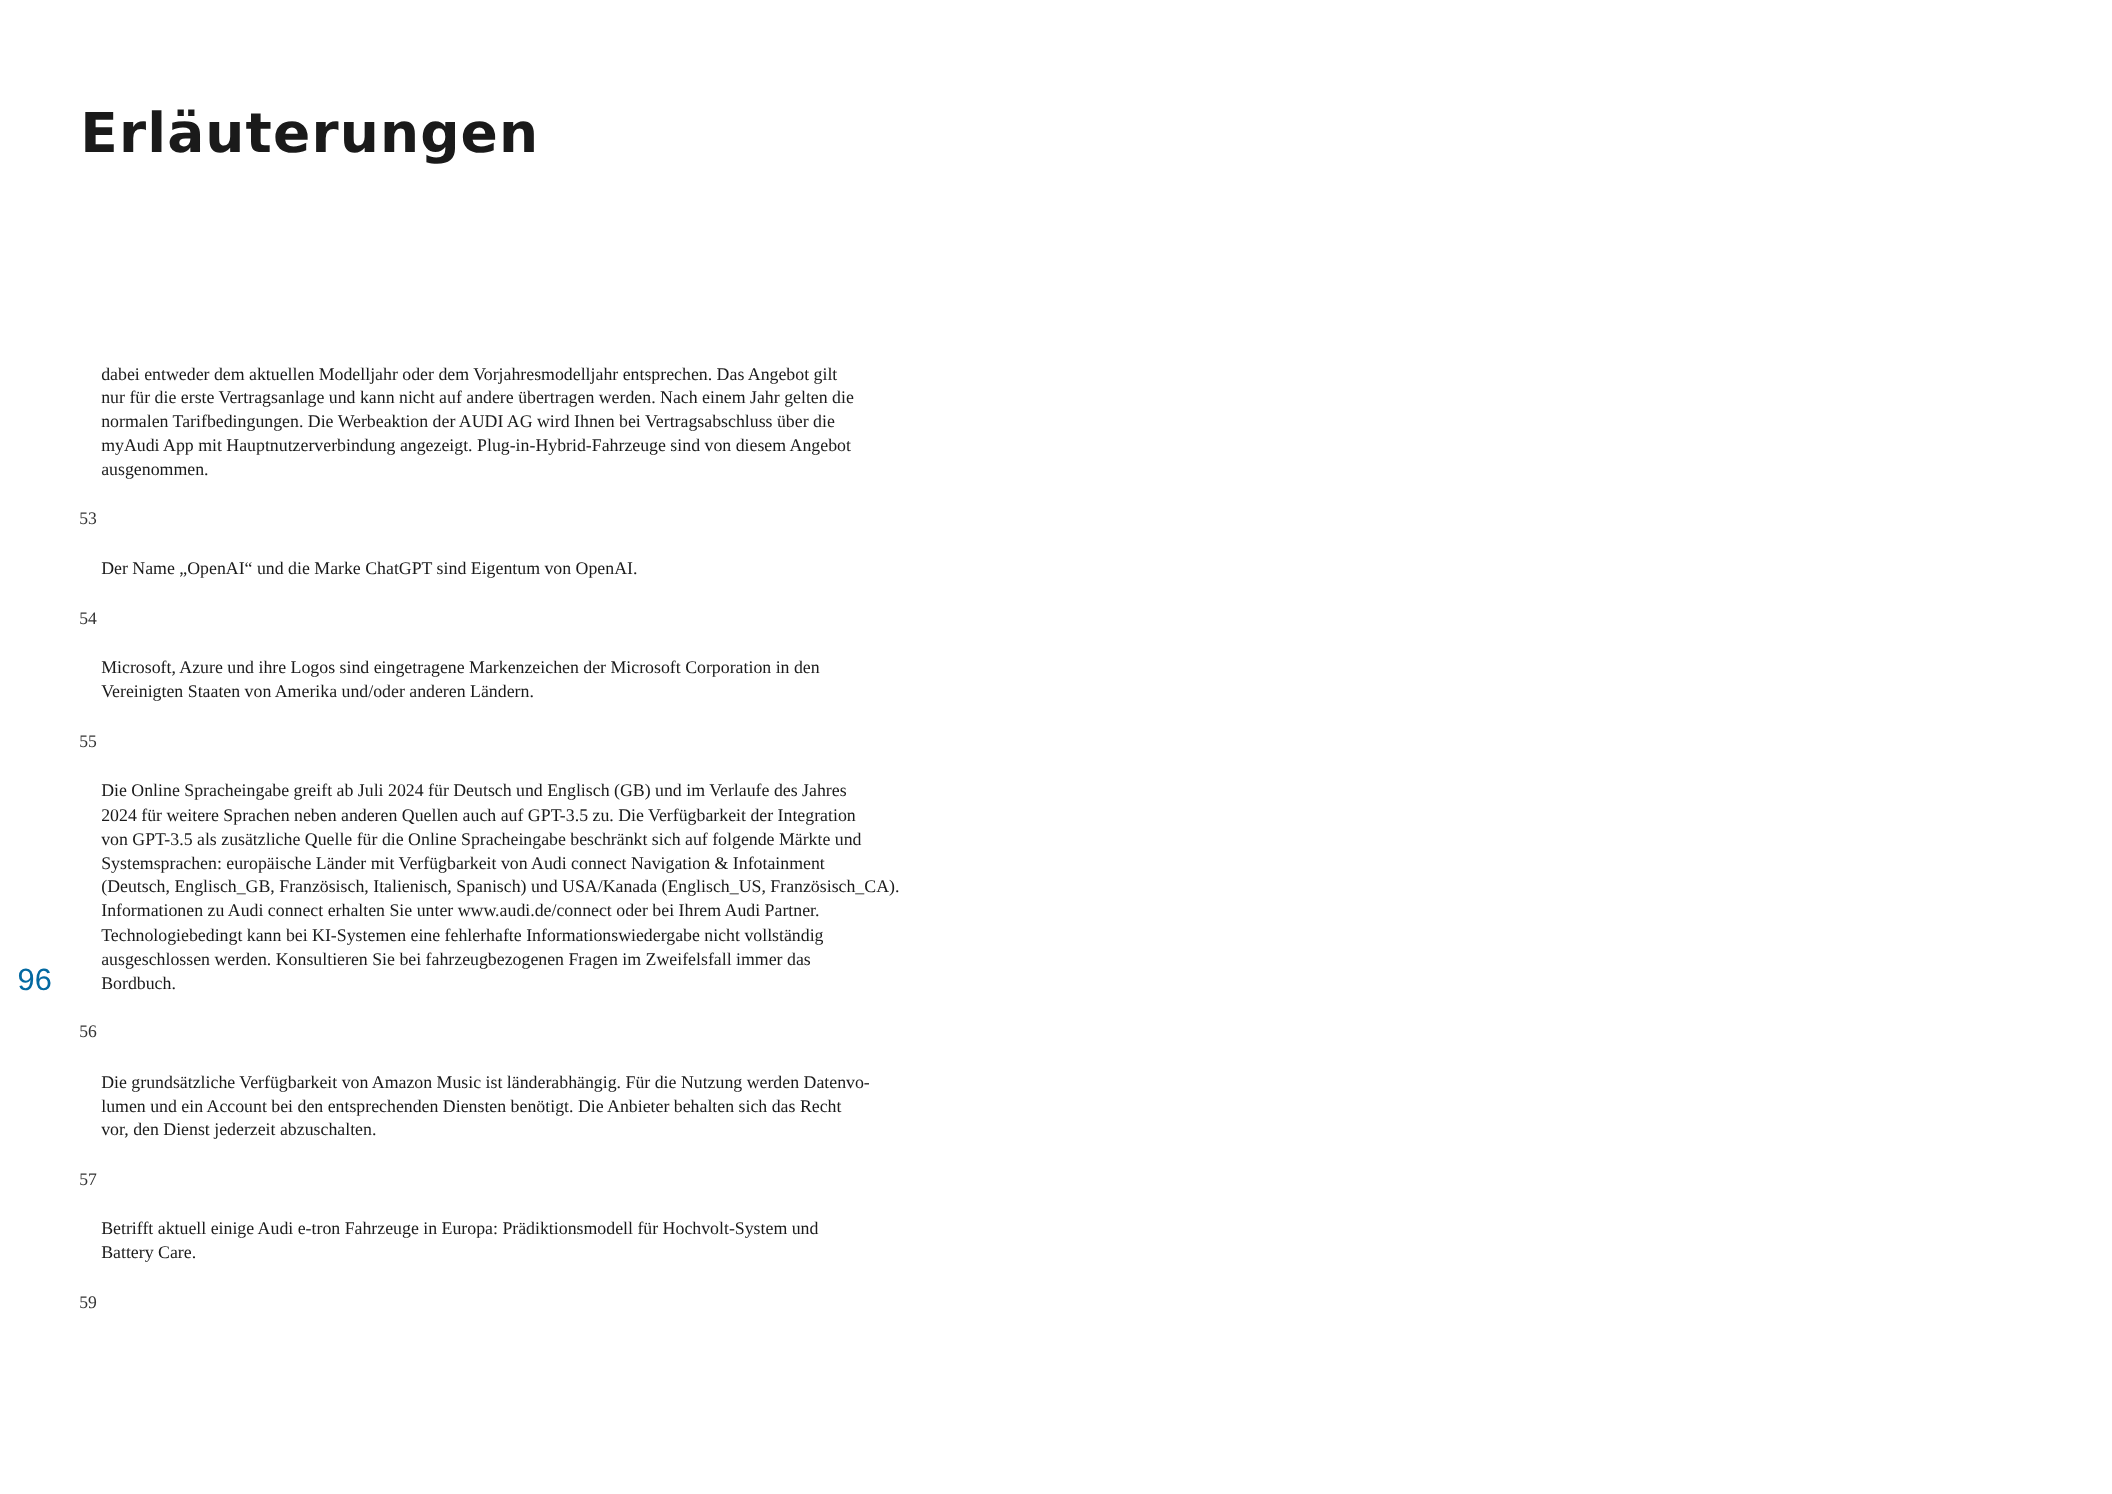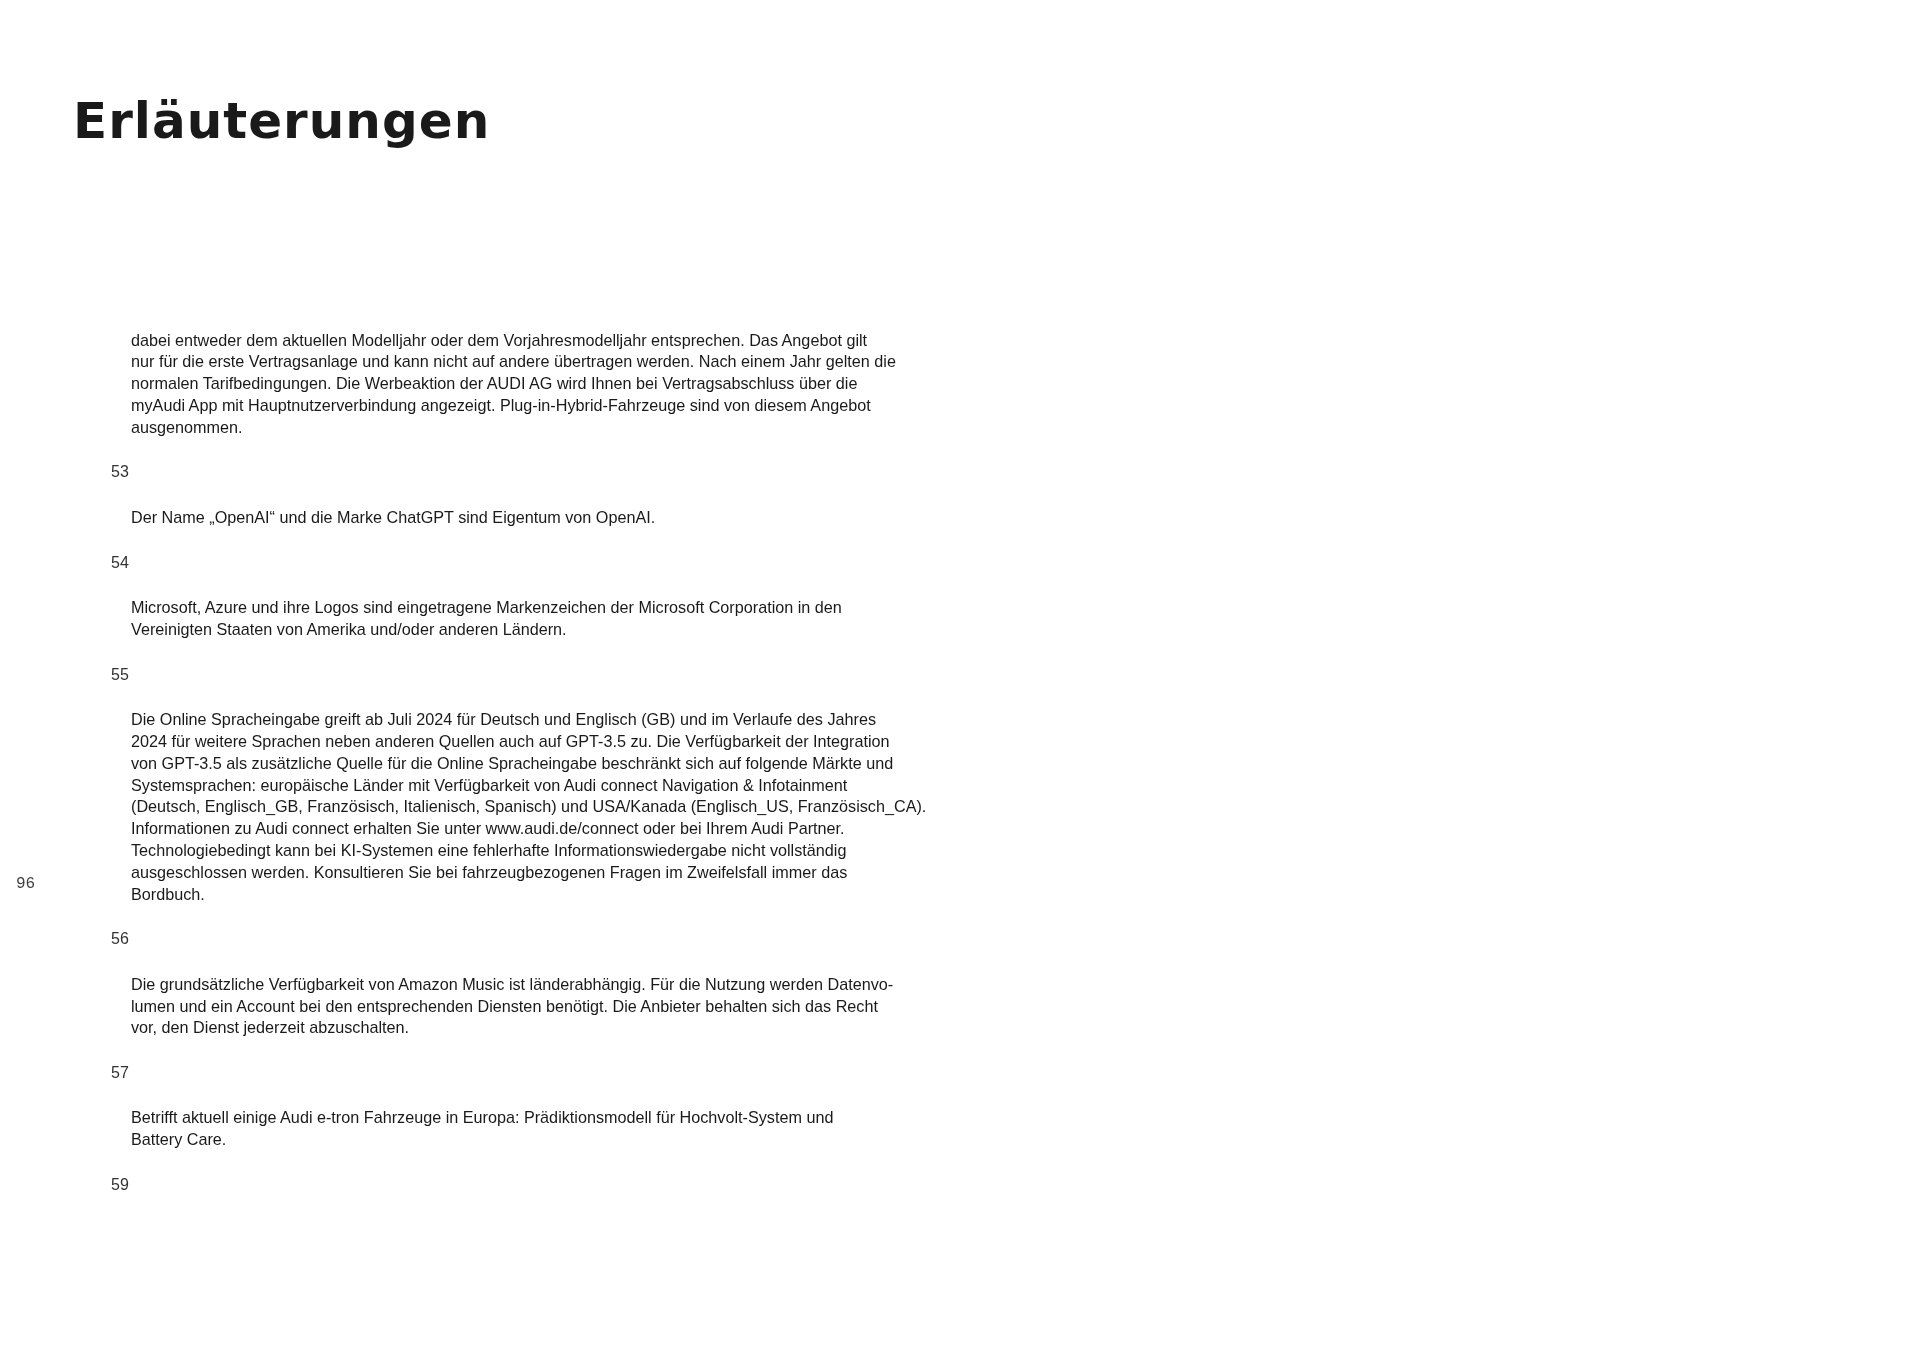--- a/index.html
+++ b/index.html
@@ -1,26 +1,26 @@
 <!DOCTYPE html>
 <html><head>
 <meta charset="utf-8">
 <style>
   html, body { margin:0; padding:0; background:#ffffff; }
   body { width:1920px; height:1358px; position:relative; overflow:hidden;
          font-family:"DejaVu Sans Condensed","DejaVu Sans", sans-serif; color:#1a1a1a; }
   .title { position:absolute; left:73px; top:96px; margin:0;
            font-family:"DejaVu Sans", sans-serif; font-weight:bold; font-size:50px;
            letter-spacing:1px; color:#1a1a1a; line-height:1; }
-  .page-num { position:absolute; left:16px; top:875px; font-size:16px;
-              font-family:Liberation Mono, monospace; color:#404040; }
+  .page-num { position:absolute; left:16px; top:875px; font-size:28px;
+              font-family:Liberation Sans, sans-serif; color:#0369a1; }
   .notes { position:absolute; left:72px; top:286px; width:870px; }
   .note { position:relative; padding-left:20px; margin-bottom:3px;
-          font-family:Liberation Sans, sans-serif; font-size:16.2px; line-height:21.8px;
-          white-space:pre-line;margin-left:39px; }
+          font-family:Liberation Serif, serif; font-size:16.2px; line-height:21.8px;
+          white-space:pre-line; }
   .marker { position:absolute; left:0; top:-2px; font-size:16px; color:#333; }
   .note-text { display:block; }
 </style>
 </head>
 <body>
 
 <h1 class="title">Erläuterungen</h1>
 
 <div class="page-num">96</div>
 

